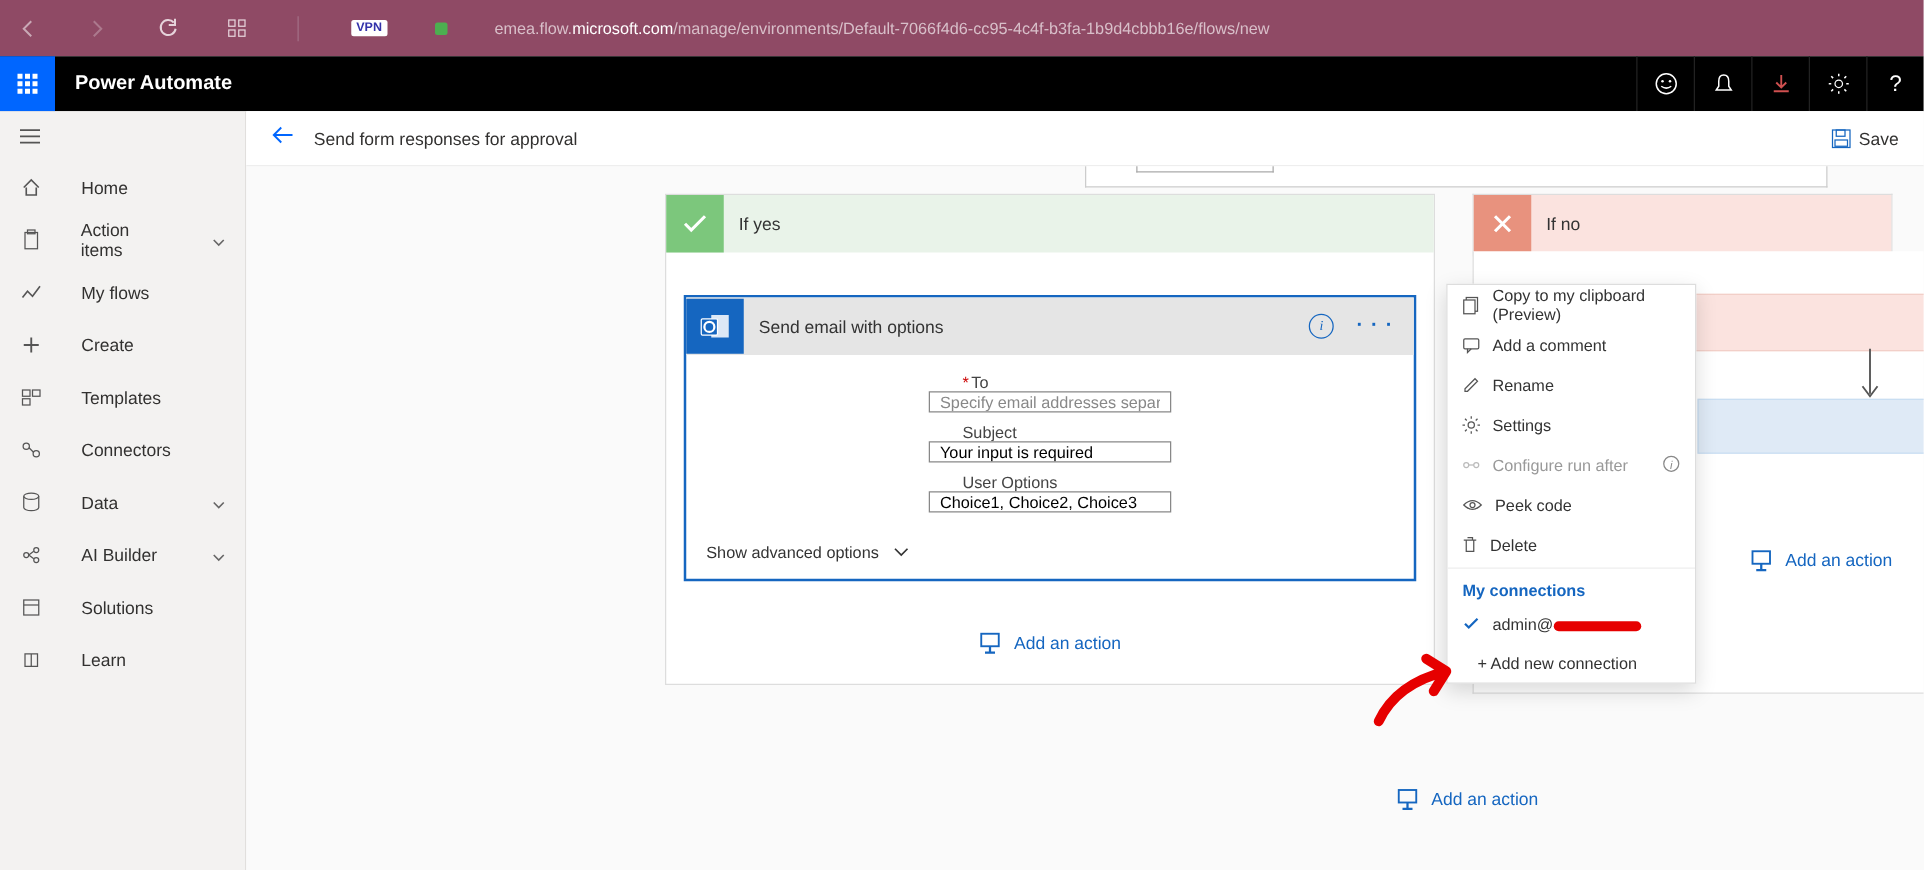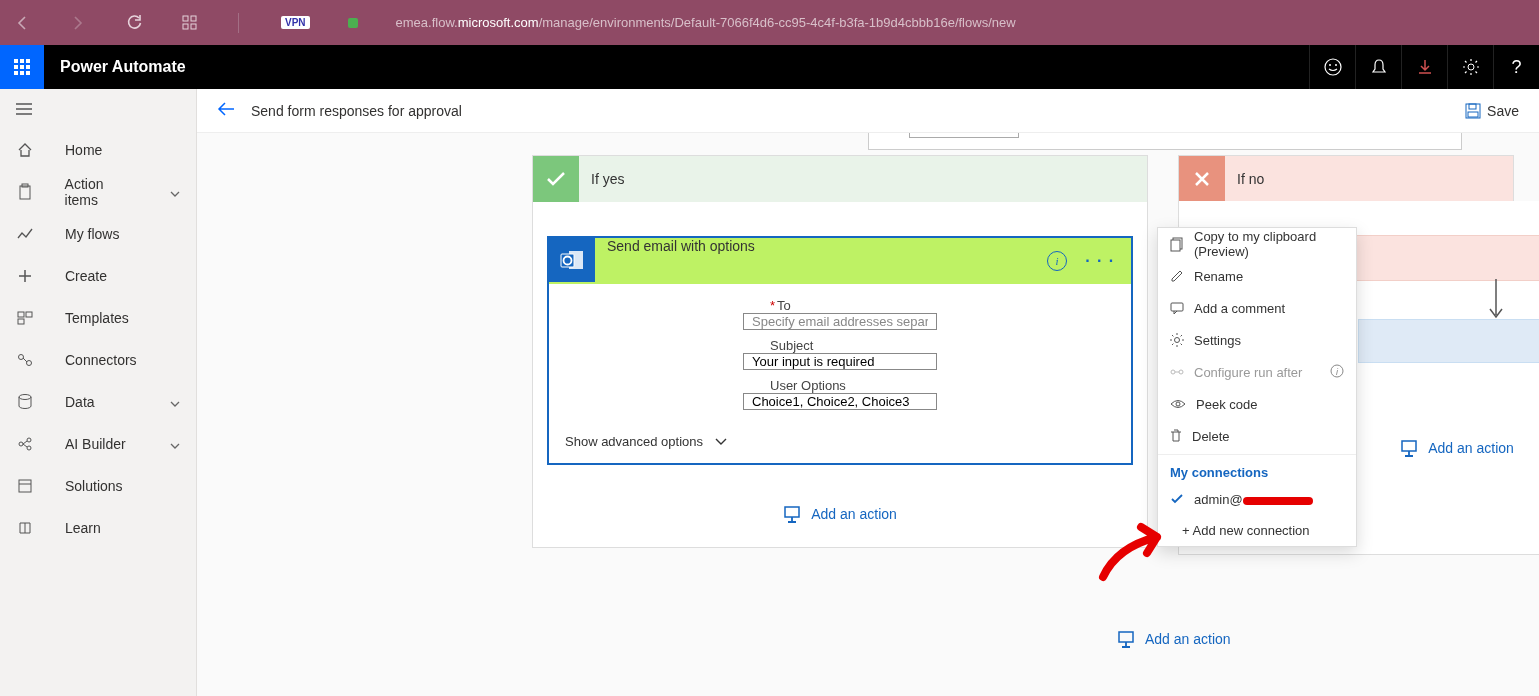--- a/index.html
+++ b/index.html
@@ -43,21 +43,21 @@
   .branch-head { height:46px; display:flex; align-items:center; }
   .bh-yes { background:#e9f3e9; }
   .bh-no { background:#fbe3df; }
   .bh-icon { width:46px; height:46px; display:flex; align-items:center; justify-content:center; color:#fff; }
   .bh-yes .bh-icon { background:#7cc77c; }
   .bh-no .bh-icon { background:#e8927e; }
   .bh-title { font-size:14px; margin-left:12px; color:#333; }
   .branch-body { padding:34px 14px 24px; }
   
   .action-card { border:2px solid #1566c0; background:#fff; }
-  .ac-head { height:46px; background:#bef264; display:flex; }
+  .ac-head { height:46px; background:#e5e5e5; display:flex; align-items:center; }
   .ac-logo { width:46px; height:44px; background:#1566c0; display:flex; align-items:center; justify-content:center; }
   .ac-title { margin-left:12px; font-size:14px; color:#333; }
   .ac-spacer { margin-left:auto; display:flex; align-items:center; gap:18px; padding-right:16px; }
   .info-circle { width:20px; height:20px; border:1.5px solid #1566c0; border-radius:50%; display:flex; align-items:center; justify-content:center; color:#1566c0; font-size:11px; font-style:italic; font-family:Georgia,serif;}
   .three-dots { color:#1566c0; letter-spacing:1px; font-weight:bold; cursor:pointer; }
   .ac-form { padding:14px 16px 6px; }
   .form-row { display:flex; align-items:center; margin-bottom:8px;flex-direction:column; }
   .form-label { width:140px; font-size:13px; color:#444; }
   .req { color:#c00; margin-right:2px; }
   .form-input { flex:1; height:30px; border:1px solid #888; padding:0 8px; font-size:13px; background:#fff; }
@@ -391,31 +391,31 @@
 
       <div class="ctx-menu">
         <div class="ctx-item">
           <svg width="14" height="14">
               <rect x="3" y="1" width="9" height="11" stroke="#555" fill="none"></rect>
               <rect x="1" y="3" width="9" height="11" stroke="#555" fill="#fff"></rect>
             </svg>
           <span>Copy to my clipboard (Preview)</span>
         </div>
         <div class="ctx-item">
-          <svg width="14" height="14">
-              <path d="M2 12 L4 12 L12 4 L10 2 L2 10 Z" stroke="#555" fill="none"></path>
-            </svg>
-          <span>Rename</span>
-        </div>
-        <div class="ctx-item">
           <svg width="14" height="13">
               <rect x="1" y="1" width="12" height="8" rx="1" stroke="#555" fill="none"></rect>
               <path d="M4 9 L4 12 L7 9" stroke="#555" fill="none"></path>
             </svg>
           <span>Add a comment</span>
+        </div>
+        <div class="ctx-item">
+          <svg width="14" height="14">
+              <path d="M2 12 L4 12 L12 4 L10 2 L2 10 Z" stroke="#555" fill="none"></path>
+            </svg>
+          <span>Rename</span>
         </div>
         <div class="ctx-item">
           <svg width="14" height="14">
               <circle cx="7" cy="7" r="2.5" stroke="#555" fill="none"></circle>
               <path d="M7 0 V2 M7 12 V14 M0 7 H2 M12 7 H14 M2 2 L3.4 3.4 M10.6 10.6 L12 12 M2 12 L3.4 10.6 M10.6 3.4 L12 2" stroke="#555"></path>
             </svg>
           <span>Settings</span>
         </div>
         <div class="ctx-item disabled">
           <svg width="14" height="12">

